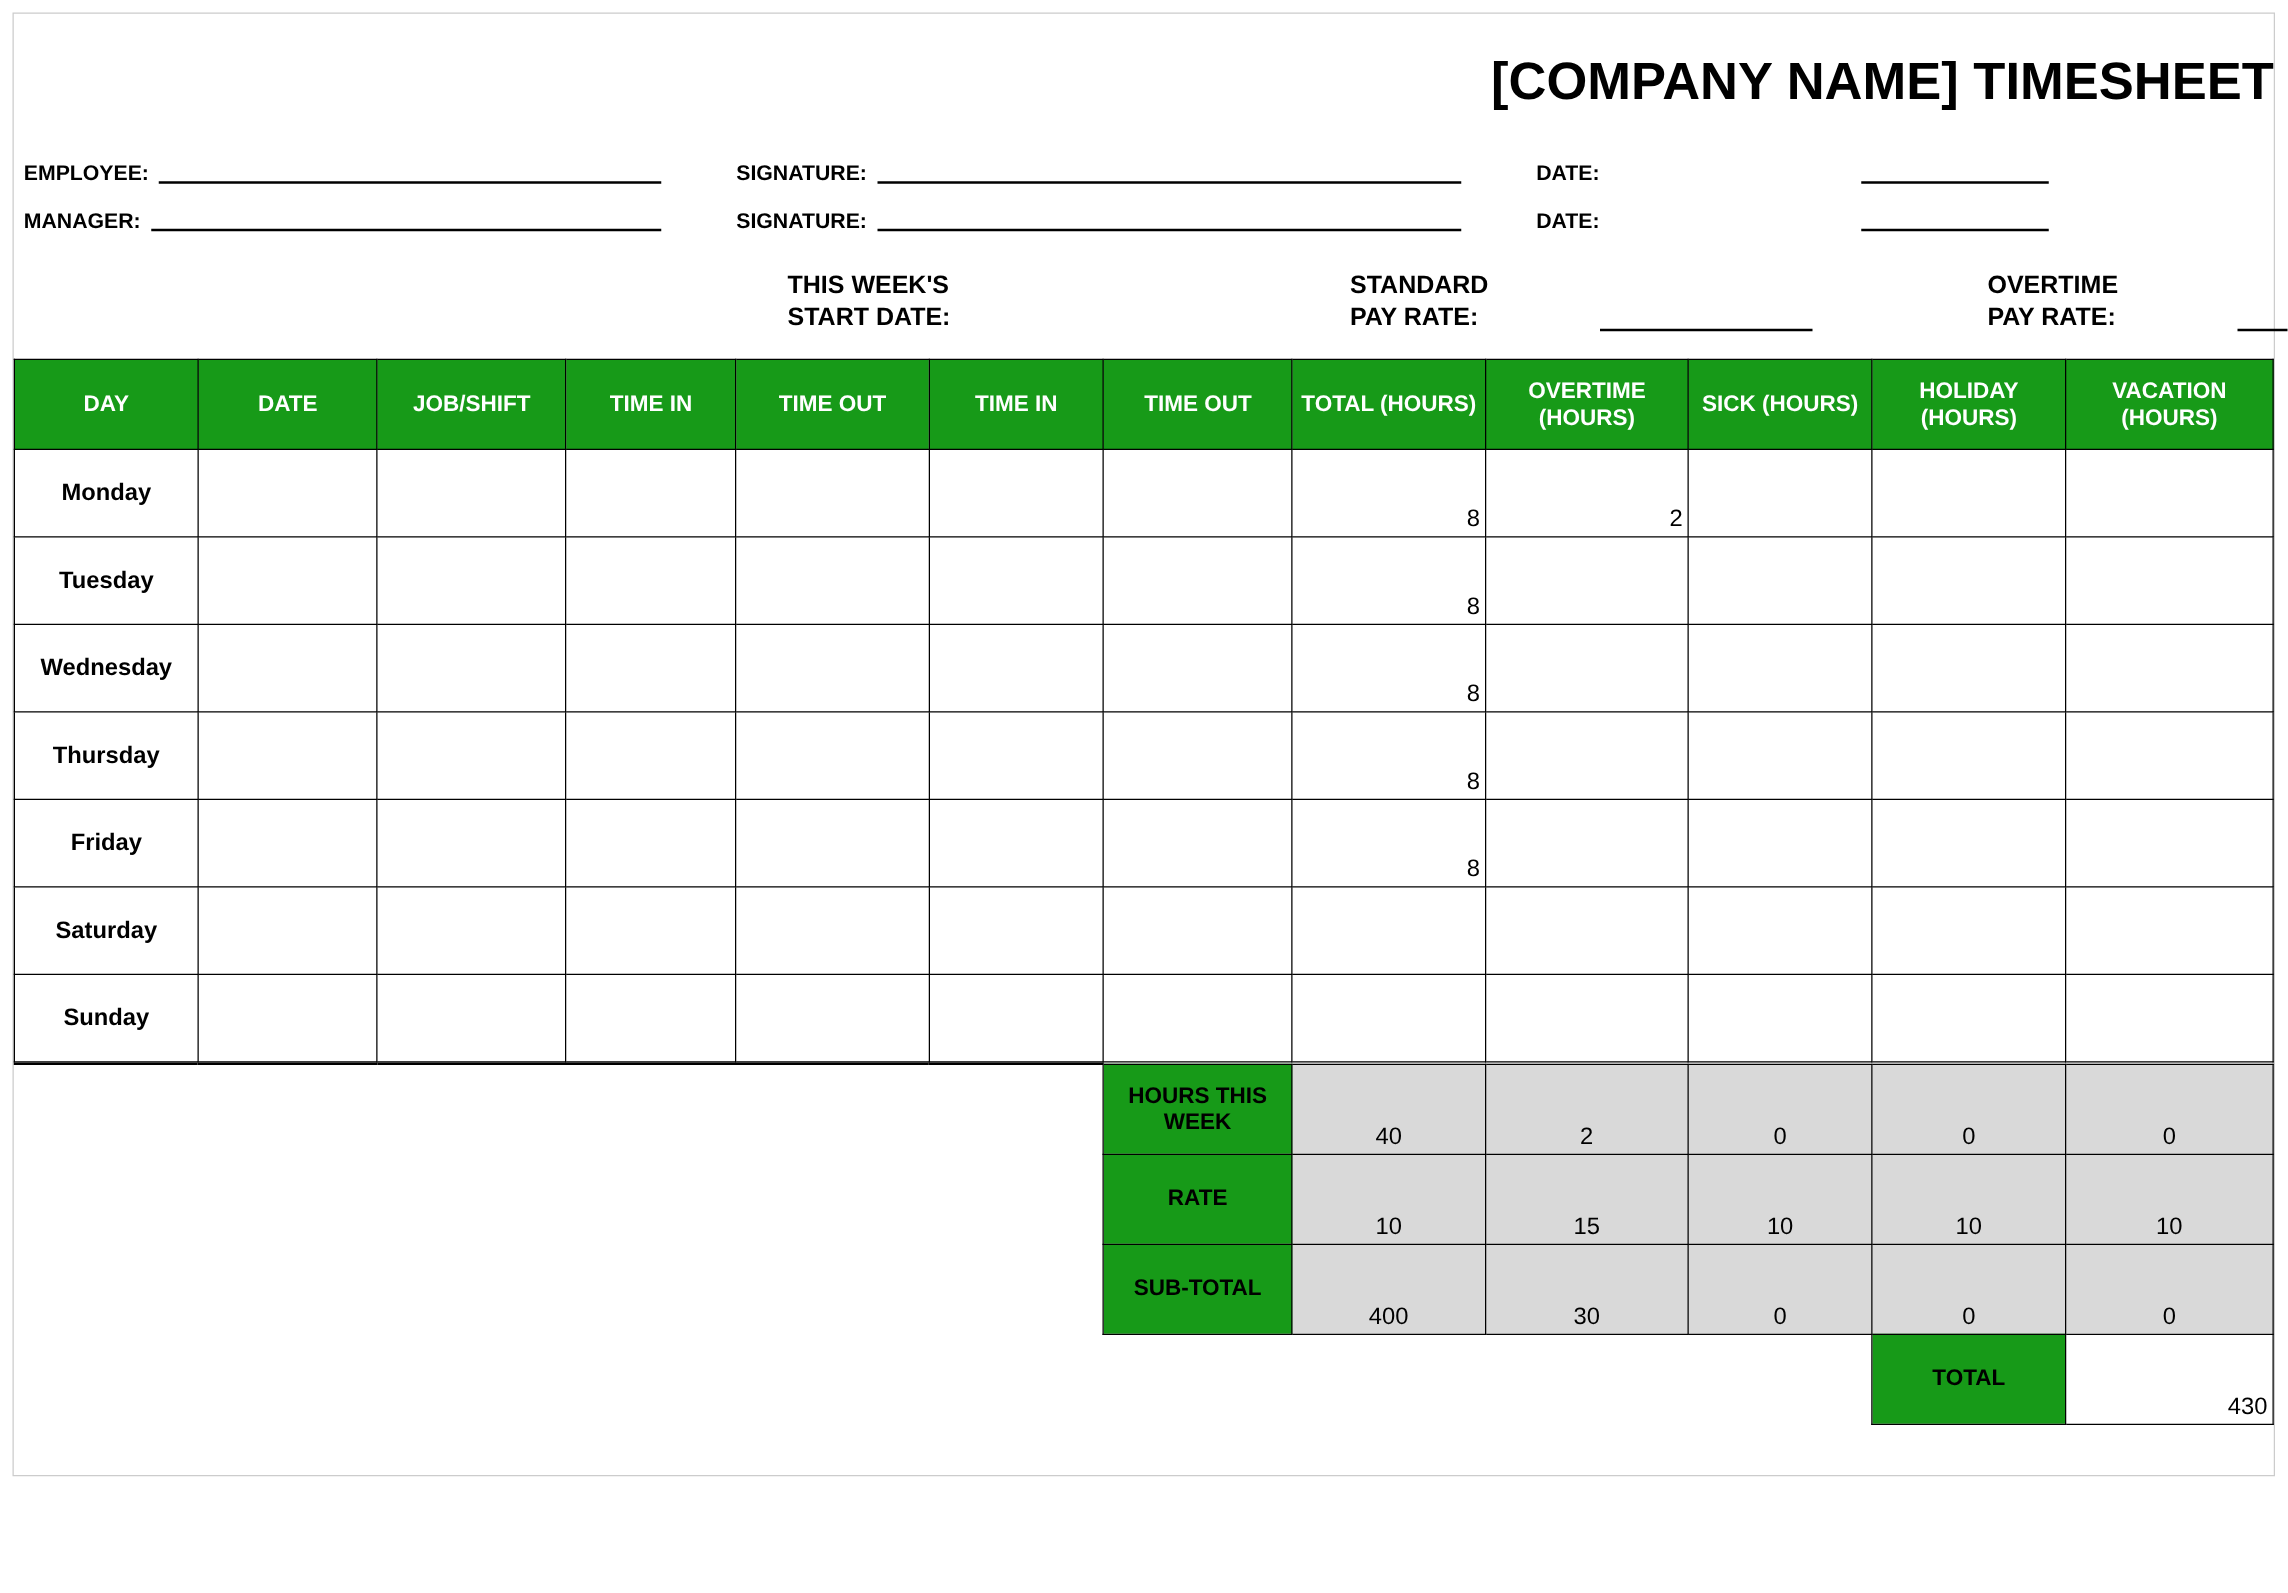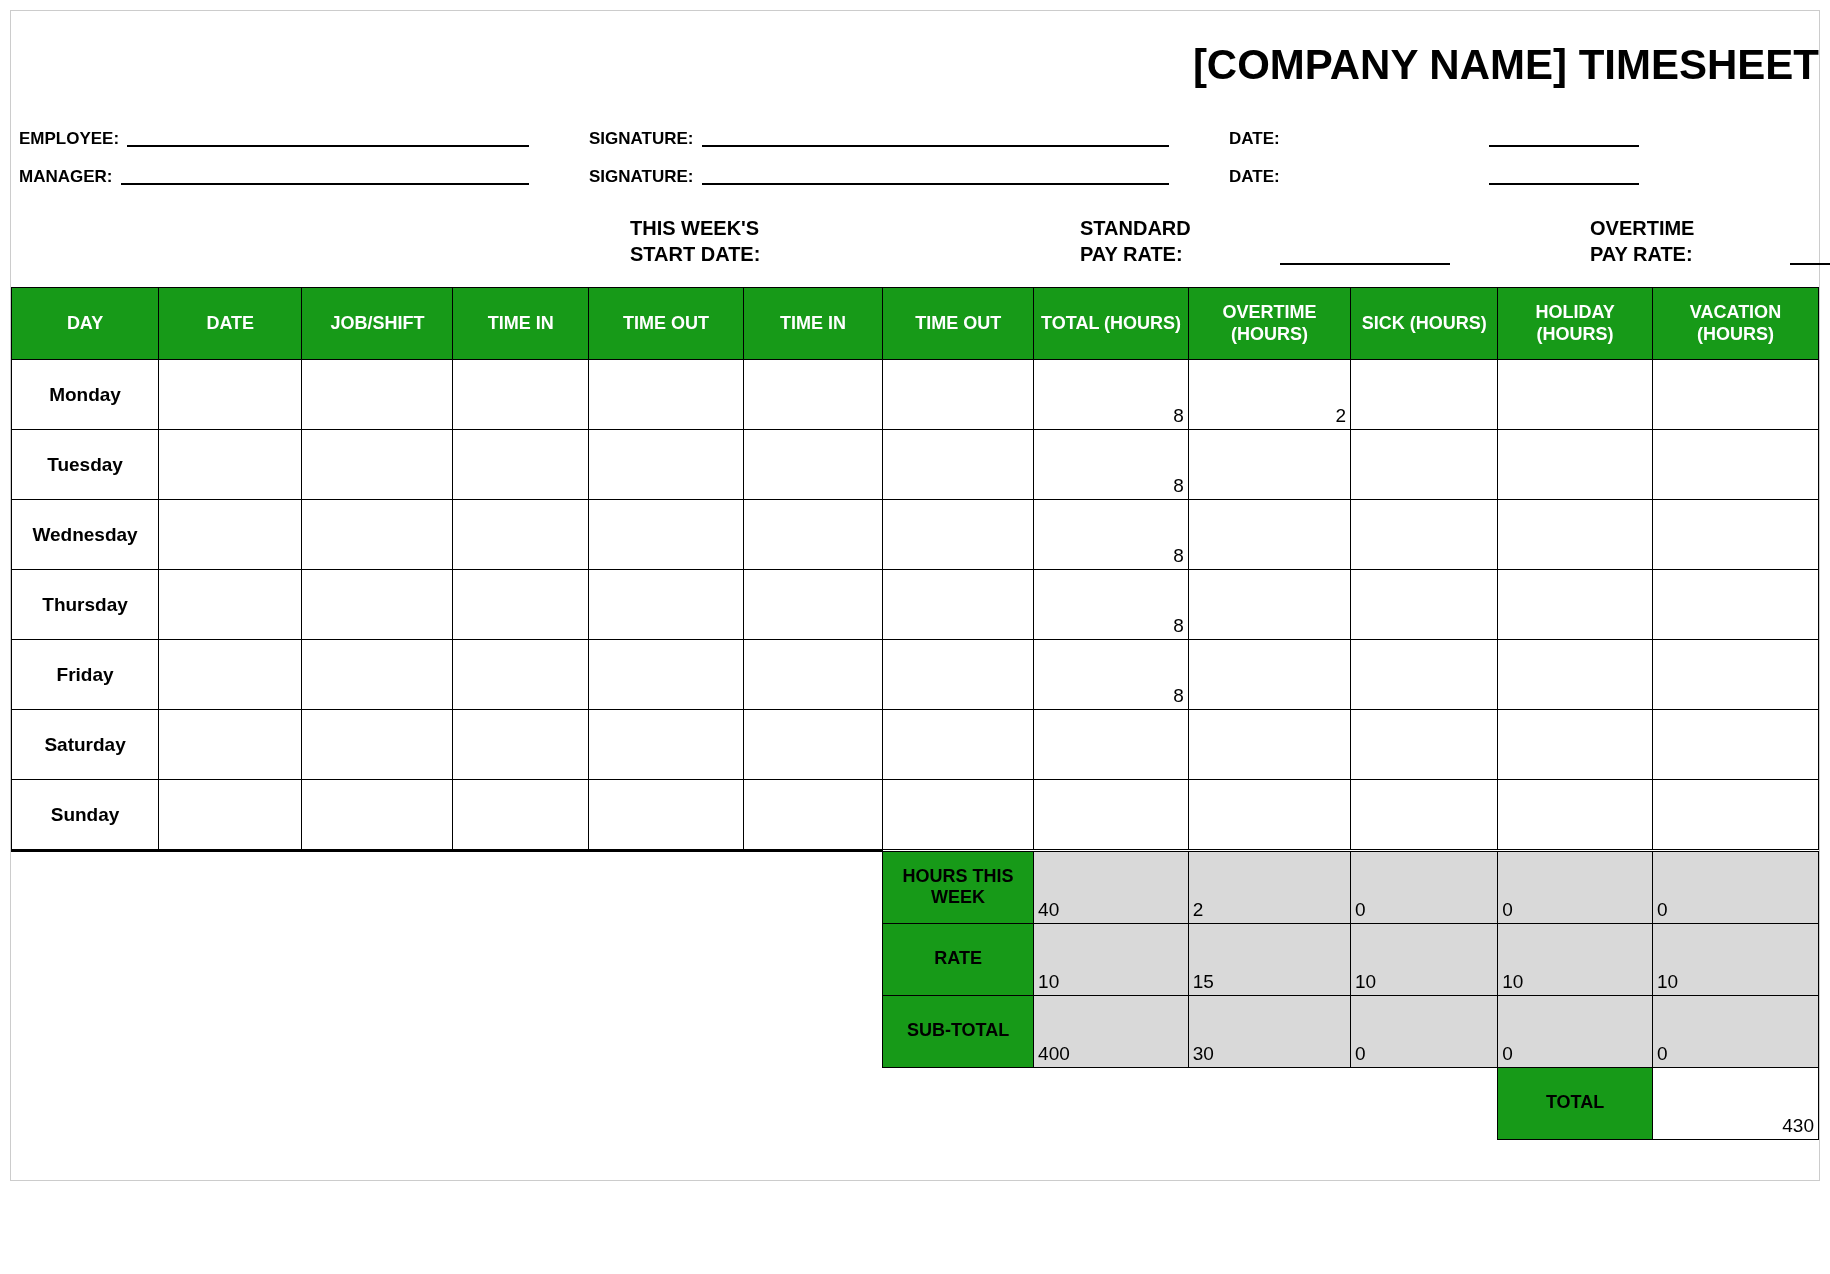--- a/index.html
+++ b/index.html
@@ -127,21 +127,21 @@
     table.summary td.glabel {
       background: #179a18;
       color: #000000;
       font-weight: bold;
       text-align: center;
       font-size: 18px;
       line-height: 1.2;
     }
     table.summary td.gcell {
       background: #d9d9d9;
-      text-align: left;
+      text-align: center;
       vertical-align: bottom;
       padding: 0 4px 2px;
     }
     table.summary td.wcell {
       background: #fff;
       text-align: right;
       vertical-align: bottom;
       padding: 0 4px 2px;
     }
 

